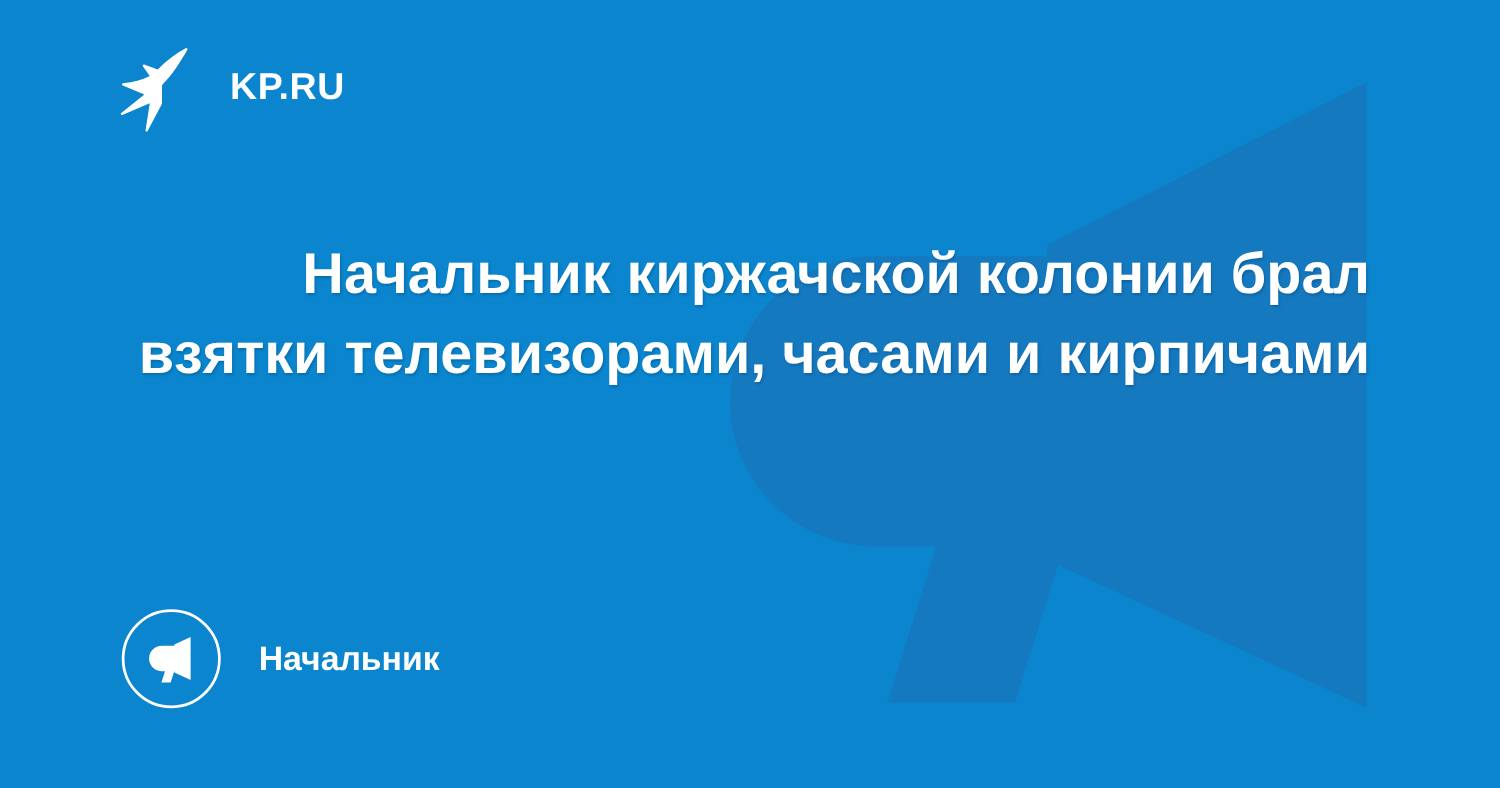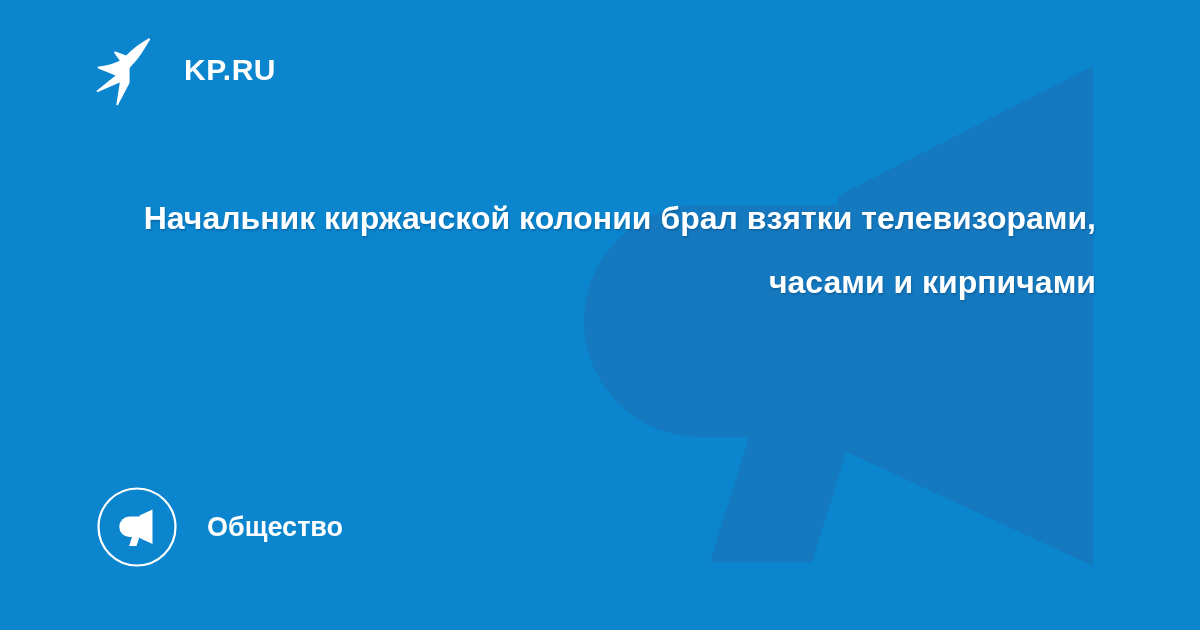--- a/index.html
+++ b/index.html
@@ -57,21 +57,21 @@
     white-space: nowrap;
   }
 
   
   #headline {
     position: absolute;
     left: 86px;
     top: 186px;
     width: 1010px;
     color: #ffffff;
-    font-size: 32px;
+    font-size: 46px;
     font-weight: bold;
     line-height: 64px;
     letter-spacing: 0px;
     text-shadow: 1px 2px 2px rgba(0, 55, 95, 0.30);
     white-space: pre-line;
   }
 
   
   #category {
     position: absolute;
@@ -126,16 +126,16 @@
       <circle cx="41" cy="41" r="38.5" fill="none" stroke="#ffffff" stroke-width="2.2"></circle>
       <g fill="#ffffff">
 
         <path d="M56.5 23.5 L56.5 58.0 L43.5 52.0 L43.5 29.5 Z"></path>
 
         <path d="M33.5 30.5 L44.0 30.5 L44.0 51.0 L33.5 51.0 A10.25 10.25 0 0 1 33.5 30.5 Z"></path>
 
         <path d="M37.6 46.0 L45.0 46.0 L40.5 60.0 L33.1 60.0 Z"></path>
       </g>
     </svg>
-    <div id="category-label">Общество</div>
+    <div id="category-label">Начальник</div>
   </div>
 
 </div>
 
 </body></html>

